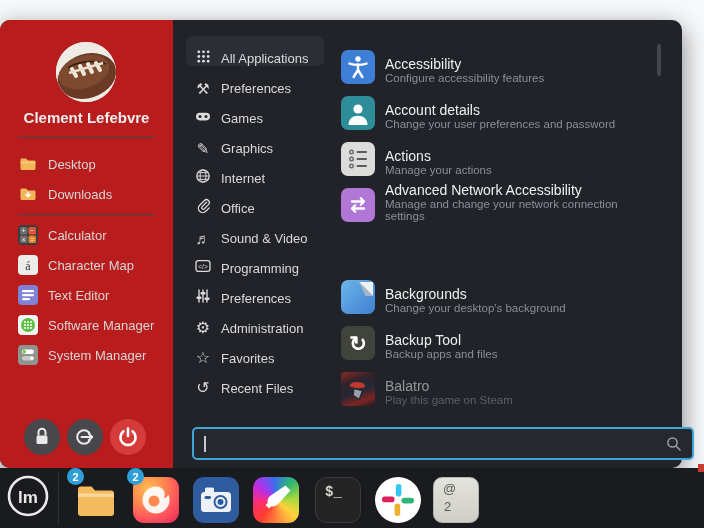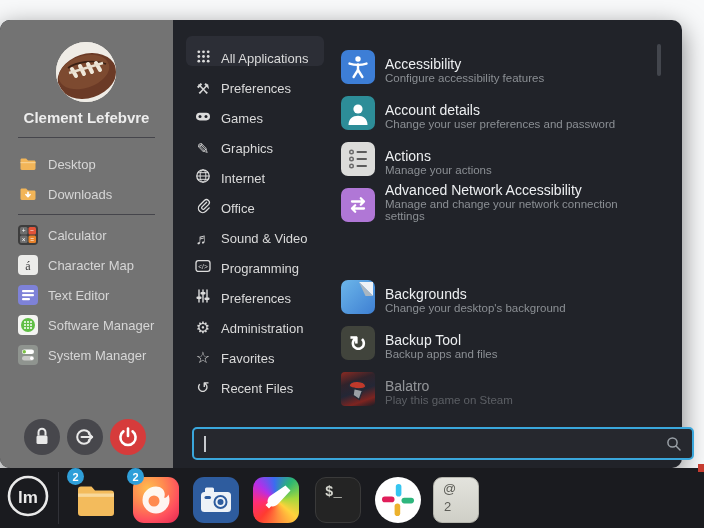--- a/index.html
+++ b/index.html
@@ -1,21 +1,21 @@
 <!DOCTYPE html>
 <html><head>
 <meta charset="utf-8">
 <style>
   html,body{margin:0;padding:0;background:#555;}
   #screen{position:relative;width:704px;height:528px;background:#f8f9fa;overflow:hidden;
           font-family:"Liberation Sans",sans-serif;-webkit-font-smoothing:antialiased;}
   
   #menu{position:absolute;left:0;top:20px;width:682px;height:448px;background:#212329;
         border-radius:10px;box-shadow:0 8px 26px rgba(0,0,0,.5);}
-  #sidebar{position:absolute;left:0;top:0;width:173px;height:100%;background:#737373;
+  #sidebar{position:absolute;left:0;top:0;width:173px;height:100%;background:#b91c1c;
            border-radius:10px 0 0 10px;}
   .avatar{position:absolute;left:56px;top:22px;width:60px;height:60px;border-radius:50%;overflow:hidden;background:#efece6;}
   .username{position:absolute;top:89px;left:0;width:173px;text-align:center;font-size:15px;
             font-weight:bold;color:#ededed;}
   .sdiv{position:absolute;left:18px;right:18px;height:1px;background:#45454b;}
   .srow{position:absolute;left:10px;width:155px;height:30px;display:flex;align-items:center;
         gap:10px;padding-left:8px;box-sizing:border-box;border-radius:5px;cursor:default;}
   .srow .lbl{font-size:13px;color:#d6d6d6;white-space:nowrap;}
   .sico{width:20px;height:20px;display:flex;align-items:center;justify-content:center;flex:0 0 20px;}
   .sessbtn{position:absolute;width:36px;height:36px;border-radius:50%;background:#47474c;

